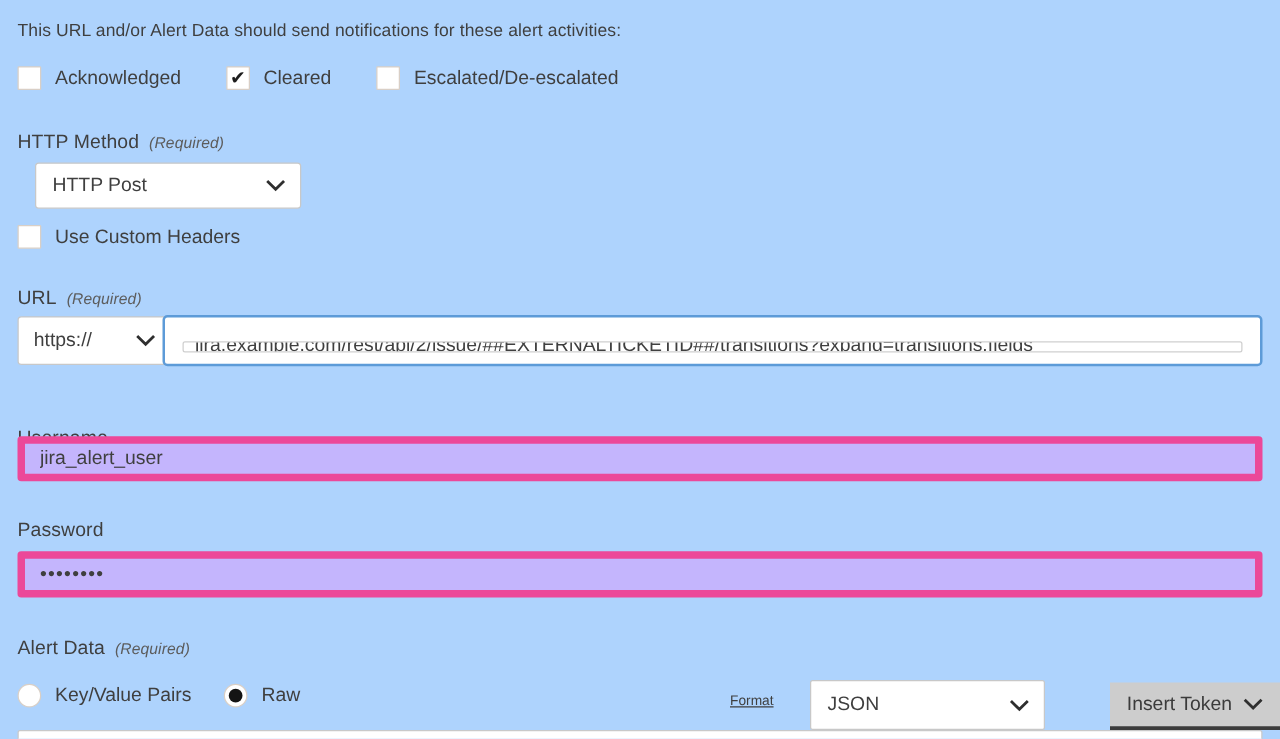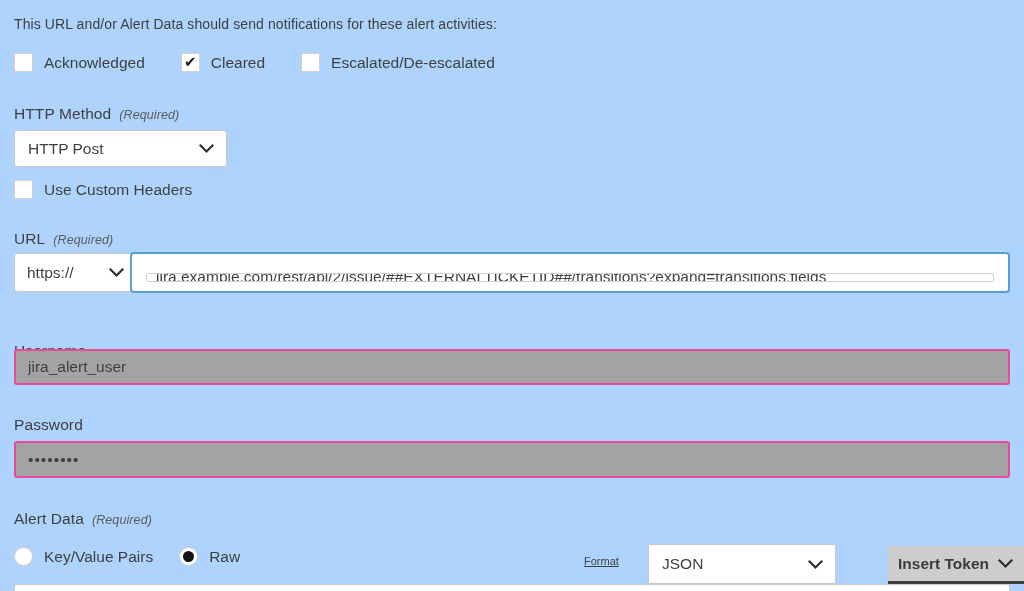--- a/index.html
+++ b/index.html
@@ -102,21 +102,21 @@
     border-radius: 3px;
     box-sizing: border-box;
     display: flex;
     align-items: center;
     justify-content: space-between;
     padding: 0 11px 0 13px;
     font-size: 15.5px;
     color: #3f3f3f;
   }
   #http-method-select {
-    left: 14px;
+    left: 28px;
     top: 130px;
     width: 213px;
     height: 37px;
     gap: 45px;
   }
   .chev {
     width: 17px;
     height: 17px;
     flex: 0 0 auto;
   }
@@ -174,22 +174,22 @@
 
   
   .username-label {
     position: absolute;
     left: 14px;
     top: 342px;
   }
   .text-input {
     position: absolute;
     box-sizing: border-box;
-    background: #a3a3a3;
-    border: 2px solid #ec4899;
+    background: #c4b5fd;
+    border: 6px solid #ec4899;
     border-radius: 3px;
     font-family: "Liberation Sans", sans-serif;
     font-size: 15.5px;
     color: #3f3f3f;
     padding: 0 12px;
     outline: none;
   }
   #username-input {
     left: 14px;
     top: 349px;
@@ -283,21 +283,20 @@
     border: none;
     border-bottom: 3px solid #3c3c3c;
     display: flex;
     align-items: center;
     justify-content: center;
     font-family: "Liberation Sans", sans-serif;
     font-size: 15.5px;
     color: #3b3b3b;
     padding: 0 8px;
     cursor: pointer;
-    font-weight: bold;
   }
   .insert-token-btn .chev {
     margin-left: 8px;
   }
 
   
   .alert-textarea {
     position: absolute;
     left: 14px;
     top: 584px;

